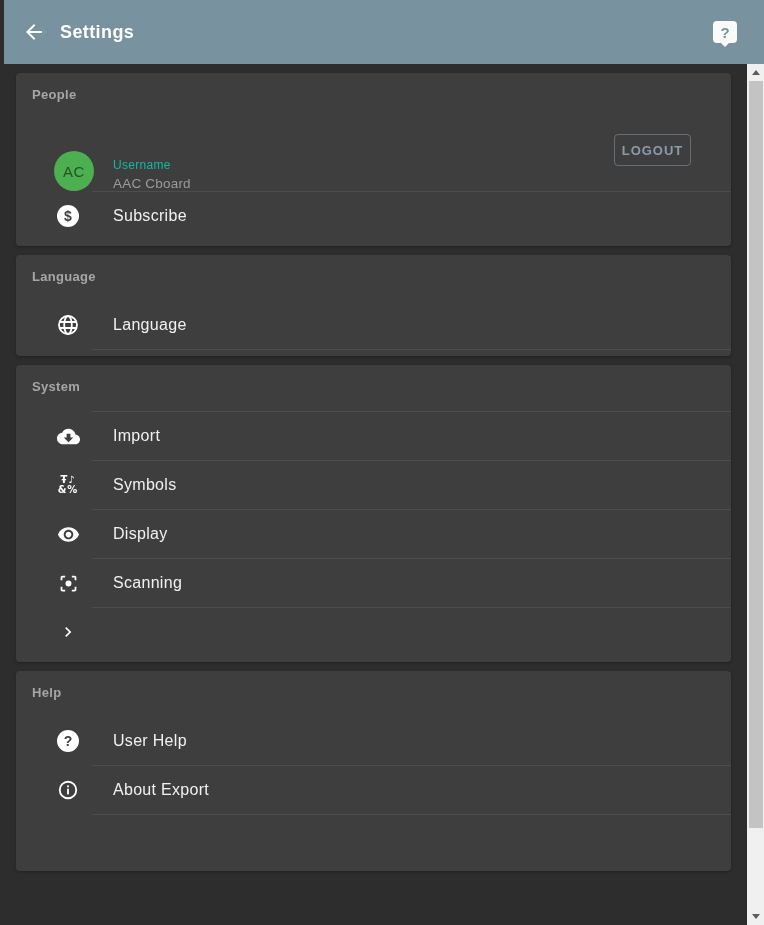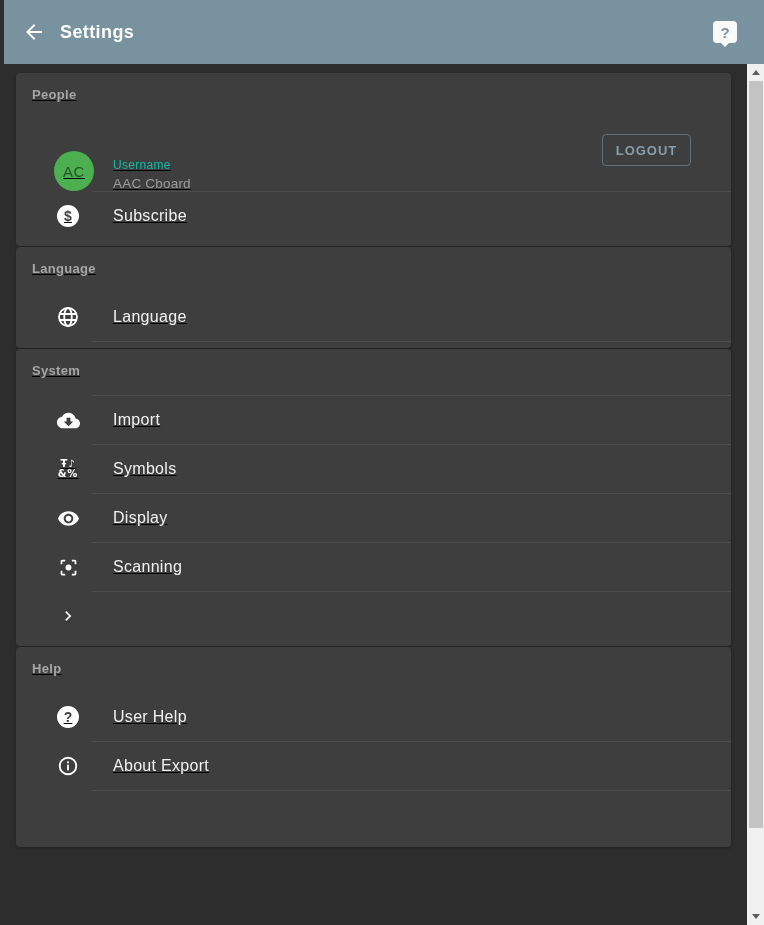--- a/index.html
+++ b/index.html
@@ -36,22 +36,22 @@
     width: 0; height: 0; border-left: 4px solid transparent; border-right: 4px solid transparent;
     border-top: 4px solid #fafafa;
   }
 
   
   .content {
     position: absolute; top: 64px; left: 0; width: 747px; height: 861px;
     overflow: hidden; padding: 9px 16px 0 16px; background: #2d2d2d;
   }
   .card {
-    background: #3e3e3e; border-radius: 4px; margin-bottom: 1px;
-    padding: 14px 0 6px 0; box-shadow: 0 1px 3px rgba(0,0,0,.3); text-decoration: underline;
+    background: #3e3e3e; border-radius: 4px; margin-bottom: 9px;
+    padding: 14px 0 6px 0; box-shadow: 0 1px 3px rgba(0,0,0,.3);
   }
   .card-header {
     font-size: 13px; line-height: 16px; font-weight: 600; color: #a6a6a6;
     letter-spacing: .3px; margin: 0 16px 16px 16px;
   }
   .card-header.tight { margin-bottom: 6px; }
 
   .row {
     position: relative; height: 48px; display: flex; align-items: center;
     padding-left: 40px; cursor: pointer;
@@ -71,21 +71,21 @@
   .avatar {
     width: 40px; height: 40px; border-radius: 50%; background: #4caf50;
     color: rgba(0,0,0,.54); display: flex; align-items: center; justify-content: center;
     font-size: 15px; font-weight: 500; letter-spacing: .5px; flex-shrink: 0;
   }
   .user-text { margin-left: 19px; }
   .user-name { color: #14b8a6; font-size: 12px; font-weight: 500; letter-spacing: .3px; }
   .user-sub { color: #9b9b9b; font-size: 13.5px; margin-top: 4px; letter-spacing: .2px; }
   .logout-btn {
     position: absolute; right: 40px; top: 50%; transform: translateY(-50%);
-    width: 89px; height: 32px; background: transparent;
+    width: 77px; height: 32px; background: transparent;
     border: 1px solid rgba(135,157,171,.5); border-radius: 4px;
     color: #879dab; font-family: "Liberation Sans", sans-serif;
     font-size: 13px; font-weight: 600; letter-spacing: 1px; cursor: pointer;
   }
   .circle-glyph {
     width: 22px; height: 22px; border-radius: 50%; background: #ffffff;
     color: #3e3e3e; display: flex; align-items: center; justify-content: center;
     font-size: 14px; font-weight: 700;
   }
   .symbols-glyph {

